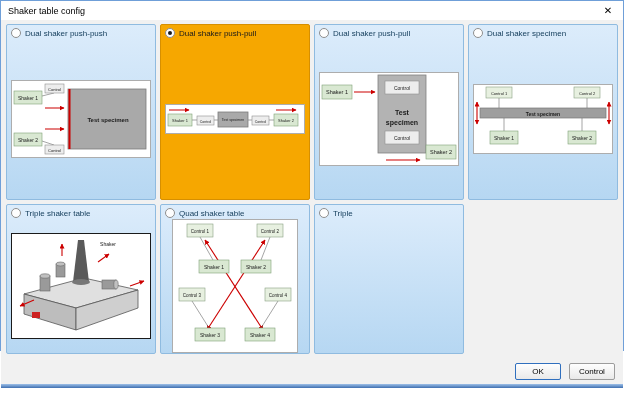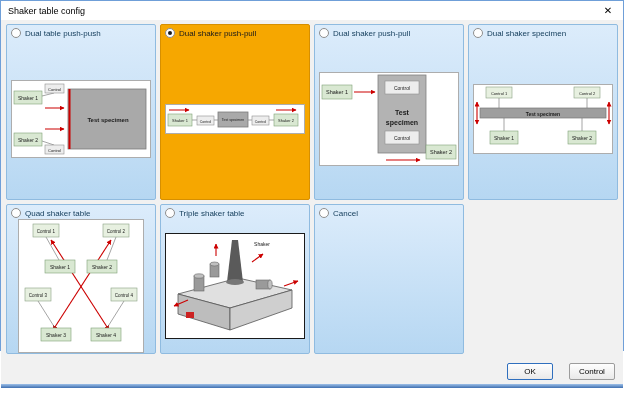--- a/index.html
+++ b/index.html
@@ -22,21 +22,21 @@
   svg{display:block}
   svg text{font-family:"Liberation Sans",sans-serif;fill:#1a1a1a;text-anchor:middle}
   .t35{font-size:3.5px}.t4{font-size:4px}.t45{font-size:4.5px}.t5{font-size:5px}
   .t55{font-size:5.5px}.t5b{font-size:5px;font-weight:bold}.t6b{font-size:6px;font-weight:bold}.t7b{font-size:7px;font-weight:bold}
   .green{fill:#d9e8d2;stroke:#7fa077;stroke-width:.6}
   .ctrl{fill:#ededed;stroke:#8f8f8f;stroke-width:.6}
   .ctrl2{fill:#e7f0e0;stroke:#89a083;stroke-width:.6}
   .spec{fill:#a9a9a9;stroke:#7c7c7c;stroke-width:.8}
   .red{stroke:#cc0000;stroke-width:1.1;fill:none}
   .blk{stroke:#4a4a4a;stroke-width:.5;fill:none}
-  .footer{flex:none;height:26px;display:flex;justify-content:flex-end;align-items:center;gap:16px;padding:0 8px;background:#f1f1f1}
+  .footer{flex:none;height:26px;display:flex;justify-content:flex-end;align-items:center;gap:8px;padding:0 8px;background:#f1f1f1}
   .btn{width:46px;height:17px;font-size:8px;font-family:"Liberation Sans",sans-serif;background:linear-gradient(#fefefe,#e9e9e9);border:1px solid #9c9c9c;border-radius:2px;padding:0}
   .btn.ok{border-color:#2f6fbe}
   .strip{flex:none;height:4px;background:linear-gradient(#9dc0e8,#3f6fb0)}
 </style>
 </head>
 <body>
 
 <svg width="0" height="0" style="position:absolute" aria-hidden="true">
   <defs>
     <marker id="ah" markerWidth="5" markerHeight="5" refX="4.5" refY="2.5" orient="auto" markerUnits="userSpaceOnUse" viewBox="0 0 5 5">
@@ -55,21 +55,21 @@
     <button class="close-btn">✕</button>
   </div>
 
   <div class="cards">
 
     <div class="card">
       <div class="card-head">
         <span class="radio">
             <span class="dot"></span>
           </span>
-        <span class="card-label">Dual table push-push</span>
+        <span class="card-label">Dual shaker push-push</span>
       </div>
       <div class="diag" style="width:138px;height:76px">
         <svg width="138" height="76" viewBox="0 0 138 76">
           <rect x="56" y="8" width="78" height="60" class="spec"></rect>
           <line x1="57.5" y1="8" x2="57.5" y2="68" stroke="#cc0000" stroke-width="2"></line>
           <text x="96" y="41" class="t6b">Test specimen</text>
           <line x1="30" y1="15" x2="42" y2="12" class="blk"></line>
           <line x1="30" y1="60" x2="42" y2="64" class="blk"></line>
           <rect x="2" y="10" width="28" height="13" class="green"></rect>
           <text x="16" y="19" class="t5">Shaker 1</text>
@@ -158,20 +158,50 @@
           <rect x="100" y="2" width="26" height="11" class="ctrl2"></rect>
           <text x="113" y="9.5" class="t4">Control 2</text>
           <rect x="6" y="23" width="126" height="10" fill="#9e9e9e" stroke="#777" stroke-width=".7"></rect>
           <text x="69" y="30.5" class="t5b">Test specimen</text>
           <line x1="3" y1="17" x2="3" y2="39" class="red" marker-start="url(#ahs)" marker-end="url(#ah)"></line>
           <line x1="135" y1="17" x2="135" y2="39" class="red" marker-start="url(#ahs)" marker-end="url(#ah)"></line>
           <rect x="16" y="46" width="28" height="13" class="green"></rect>
           <text x="30" y="55" class="t5">Shaker 1</text>
           <rect x="94" y="46" width="28" height="13" class="green"></rect>
           <text x="108" y="55" class="t5">Shaker 2</text>
+        </svg>
+      </div>
+    </div>
+
+    <div class="card">
+      <div class="card-head">
+        <span class="radio">
+            <span class="dot"></span>
+          </span>
+        <span class="card-label">Triple shaker table</span>
+      </div>
+      <div class="diag c5" style="width:138px;height:104px">
+        <svg width="138" height="104" viewBox="0 0 138 104">
+          <polygon points="12,60 72,44 126,56 64,74" fill="#e0e0e0" stroke="#555" stroke-width=".8"></polygon>
+          <polygon points="12,60 64,74 64,96 12,80" fill="#bdbdbd" stroke="#555" stroke-width=".8"></polygon>
+          <polygon points="64,74 126,56 126,74 64,96" fill="#cfcfcf" stroke="#555" stroke-width=".8"></polygon>
+          <polygon points="66,6 61,48 77,48 72,6" fill="#5a5a5a"></polygon>
+          <ellipse cx="69" cy="48" rx="9" ry="3" fill="#777"></ellipse>
+          <rect x="28" y="42" width="10" height="15" fill="#9a9a9a" stroke="#666" stroke-width=".6"></rect>
+          <ellipse cx="33" cy="42" rx="5" ry="2.2" fill="#c0c0c0" stroke="#666" stroke-width=".6"></ellipse>
+          <rect x="90" y="46" width="14" height="9" fill="#9a9a9a" stroke="#666" stroke-width=".6"></rect>
+          <ellipse cx="104" cy="50.5" rx="2.2" ry="4.5" fill="#c0c0c0" stroke="#666" stroke-width=".6"></ellipse>
+          <rect x="44" y="30" width="9" height="13" fill="#9a9a9a" stroke="#666" stroke-width=".6"></rect>
+          <ellipse cx="48.5" cy="30" rx="4.5" ry="2" fill="#c0c0c0" stroke="#666" stroke-width=".6"></ellipse>
+          <line x1="22" y1="66" x2="8" y2="72" class="red" marker-end="url(#ah)"></line>
+          <line x1="118" y1="52" x2="132" y2="47" class="red" marker-end="url(#ah)"></line>
+          <line x1="50" y1="22" x2="50" y2="10" class="red" marker-end="url(#ah)"></line>
+          <line x1="86" y1="28" x2="97" y2="20" class="red" marker-end="url(#ah)"></line>
+          <rect x="20" y="78" width="8" height="6" fill="#cc2222"></rect>
+          <text x="96" y="12" class="t5">Shaker</text>
         </svg>
       </div>
     </div>
 
     <div class="card">
       <div class="card-head">
         <span class="radio">
             <span class="dot"></span>
           </span>
         <span class="card-label">Quad shaker table</span>
@@ -202,51 +232,21 @@
           <text x="87" y="117" class="t5">Shaker 4</text>
         </svg>
       </div>
     </div>
 
     <div class="card">
       <div class="card-head">
         <span class="radio">
             <span class="dot"></span>
           </span>
-        <span class="card-label">Triple shaker table</span>
-      </div>
-      <div class="diag c5" style="width:138px;height:104px">
-        <svg width="138" height="104" viewBox="0 0 138 104">
-          <polygon points="12,60 72,44 126,56 64,74" fill="#e0e0e0" stroke="#555" stroke-width=".8"></polygon>
-          <polygon points="12,60 64,74 64,96 12,80" fill="#bdbdbd" stroke="#555" stroke-width=".8"></polygon>
-          <polygon points="64,74 126,56 126,74 64,96" fill="#cfcfcf" stroke="#555" stroke-width=".8"></polygon>
-          <polygon points="66,6 61,48 77,48 72,6" fill="#5a5a5a"></polygon>
-          <ellipse cx="69" cy="48" rx="9" ry="3" fill="#777"></ellipse>
-          <rect x="28" y="42" width="10" height="15" fill="#9a9a9a" stroke="#666" stroke-width=".6"></rect>
-          <ellipse cx="33" cy="42" rx="5" ry="2.2" fill="#c0c0c0" stroke="#666" stroke-width=".6"></ellipse>
-          <rect x="90" y="46" width="14" height="9" fill="#9a9a9a" stroke="#666" stroke-width=".6"></rect>
-          <ellipse cx="104" cy="50.5" rx="2.2" ry="4.5" fill="#c0c0c0" stroke="#666" stroke-width=".6"></ellipse>
-          <rect x="44" y="30" width="9" height="13" fill="#9a9a9a" stroke="#666" stroke-width=".6"></rect>
-          <ellipse cx="48.5" cy="30" rx="4.5" ry="2" fill="#c0c0c0" stroke="#666" stroke-width=".6"></ellipse>
-          <line x1="22" y1="66" x2="8" y2="72" class="red" marker-end="url(#ah)"></line>
-          <line x1="118" y1="52" x2="132" y2="47" class="red" marker-end="url(#ah)"></line>
-          <line x1="50" y1="22" x2="50" y2="10" class="red" marker-end="url(#ah)"></line>
-          <line x1="86" y1="28" x2="97" y2="20" class="red" marker-end="url(#ah)"></line>
-          <rect x="20" y="78" width="8" height="6" fill="#cc2222"></rect>
-          <text x="96" y="12" class="t5">Shaker</text>
-        </svg>
-      </div>
-    </div>
-
-    <div class="card">
-      <div class="card-head">
-        <span class="radio">
-            <span class="dot"></span>
-          </span>
-        <span class="card-label">Cancel</span>
+        <span class="card-label">Triple</span>
       </div>
     </div>
 
   </div>
 
   <div class="footer">
     <button class="btn ok">OK</button>
     <button class="btn">Control</button>
   </div>
   <div class="strip"></div>

